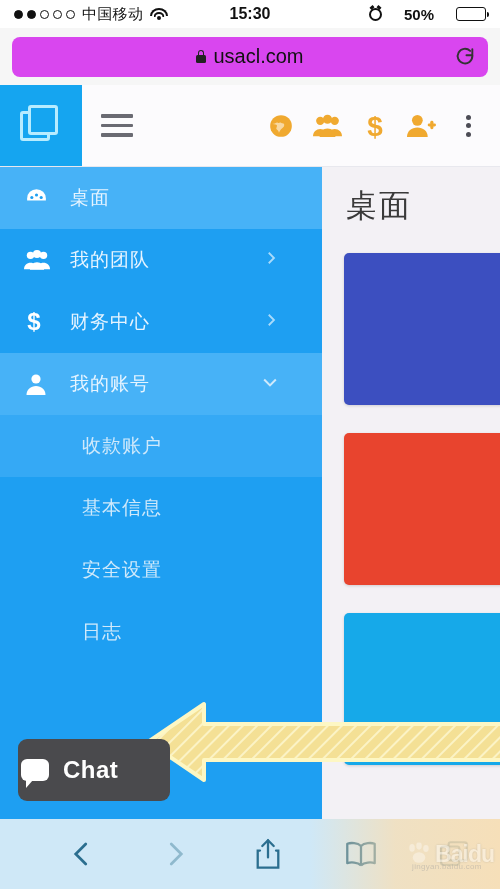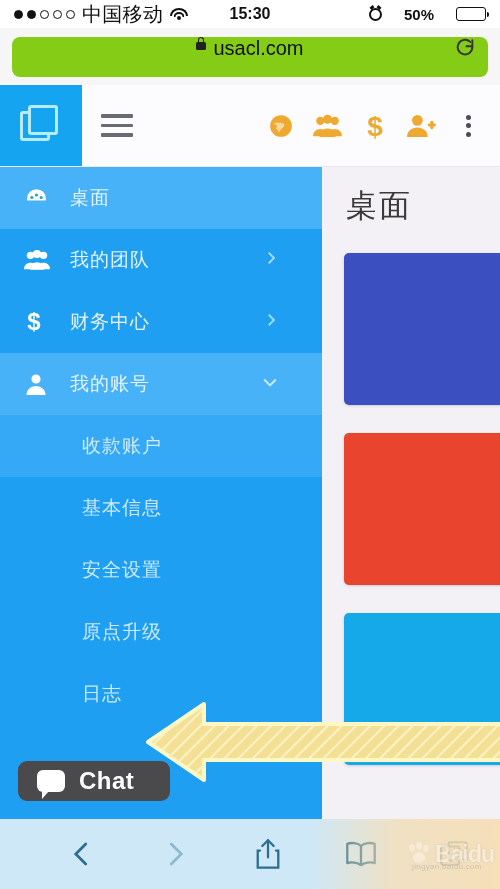--- a/index.html
+++ b/index.html
@@ -12,41 +12,41 @@
 
   
   .statusbar{
     height:28px; background:#ffffff; display:flex; align-items:center;
     padding:0 14px; position:relative;
   }
   .sb-left{display:flex;align-items:center;gap:7px;}
   .dots{display:flex;align-items:center;gap:4px;}
   .dot{width:9px;height:9px;border-radius:50%;border:1.6px solid #111;}
   .dot.filled{background:#111;}
-  .carrier{font-size:20px;color:#111;font-weight:500;letter-spacing:.3px;}
+  .carrier{font-size:15px;color:#111;font-weight:500;letter-spacing:.3px;}
   .wifi{position:relative;width:18px;height:13px;}
   .wifi i{position:absolute;left:50%;transform:translateX(-50%);
     border:2px solid #111;border-bottom:none;border-radius:50% 50% 0 0/100% 100% 0 0;}
   .wifi i:nth-child(1){width:18px;height:8px;top:0;}
   .wifi i:nth-child(2){width:11px;height:5px;top:4px;}
   .wifi i:nth-child(3){width:4px;height:4px;top:8px;border-radius:50%;background:#111;border:none;}
   .sb-time{position:absolute;left:0;right:0;text-align:center;font-size:16px;font-weight:700;color:#111;}
   .sb-right{margin-left:auto;display:flex;align-items:center;gap:22px;}
   .alarm{width:13px;height:13px;border:2px solid #111;border-radius:50%;position:relative;}
   .alarm:before,.alarm:after{content:"";position:absolute;width:4px;height:3px;background:#111;top:-4px;}
   .alarm:before{left:-1px;transform:rotate(-40deg);}
   .alarm:after{right:-1px;transform:rotate(40deg);}
   .batt-pct{font-size:15px;font-weight:600;color:#111;}
   .batt{width:30px;height:14px;border:1.8px solid #111;border-radius:3px;position:relative;padding:1.5px;}
   .batt:after{content:"";position:absolute;right:-4px;top:4px;width:2.5px;height:5px;background:#111;border-radius:0 2px 2px 0;}
   .batt-fill{height:100%;background:#111;border-radius:1px;}
 
   
   .urlbar-wrap{height:57px;background:#f6f6f6;display:flex;align-items:center;padding:0 12px;}
-  .urlbar{flex:1;height:40px;background:#84cc16;border-radius:8px;display:flex;align-items:flex-start;
+  .urlbar{flex:1;height:40px;background:#d946ef;border-radius:8px;display:flex;align-items:center;
     justify-content:center;position:relative;}
   .lock{width:10px;height:13px;position:relative;margin-right:7px;}
   .lock-body{position:absolute;bottom:0;width:10px;height:8px;background:#222;border-radius:1.5px;}
   .lock-sh{position:absolute;top:0;left:2px;width:6px;height:6px;border:1.7px solid #222;
     border-bottom:none;border-radius:3px 3px 0 0;}
   .url-text{font-size:20px;color:#111;}
   .reload{position:absolute;right:12px;width:22px;height:22px;}
 
   
   .appheader{height:82px;display:flex;align-items:stretch;background:#fcfbfd;
@@ -81,22 +81,22 @@
   .card{border-radius:5px;height:152px;margin-bottom:28px;position:relative;
     width:260px;box-shadow:0 1px 3px rgba(0,0,0,.15);}
 
   
   .arrow-wrap{position:absolute;left:146px;top:527px;width:380px;height:96px;pointer-events:none;}
   .arrow-svg{position:absolute;left:0;top:0;}
   .arrow-text{position:absolute;left:178px;top:34px;font-size:25px;font-weight:700;
     color:#2c2317;letter-spacing:2px;}
 
   
-  .chat{position:absolute;left:18px;bottom:18px;height:40px;width:152px;background:#4a4a4d;
-    border-radius:9px;display:flex;align-items:center;padding-left:19px;gap:14px;}
+  .chat{position:absolute;left:18px;bottom:18px;height:62px;width:152px;background:#4a4a4d;
+    border-radius:9px;display:flex;align-items:center;padding-left:3px;gap:14px;}
   .bubble{width:28px;height:22px;background:#fff;border-radius:6px;position:relative;}
   .bubble:after{content:"";position:absolute;left:5px;bottom:-7px;border-left:7px solid #fff;
     border-bottom:8px solid transparent;}
   .chat-lbl{color:#fff;font-size:24px;font-weight:700;letter-spacing:.5px;}
 
   
   .toolbar{height:70px;background:#cfe8f7;display:flex;align-items:center;position:relative;padding-left:36px;}
   .tb-btn{flex:1;display:flex;align-items:center;justify-content:center;}
   .watermark{position:absolute;right:6px;top:50%;transform:translateY(-50%);
     opacity:.42;display:flex;align-items:center;gap:3px;}
@@ -271,23 +271,20 @@
       <div class="sub-item active">
         <span>收款账户</span>
       </div>
       <div class="sub-item">
         <span>基本信息</span>
       </div>
       <div class="sub-item">
         <span>安全设置</span>
       </div>
       <div class="sub-item">
-        <span>原点升级</span>
-      </div>
-      <div class="sub-item">
         <span>日志</span>
       </div>
     </div>
 
     <div class="mainarea">
       <div class="page-title">桌面</div>
 
       <div class="card" style="background:#3c4fc0">
         
         

